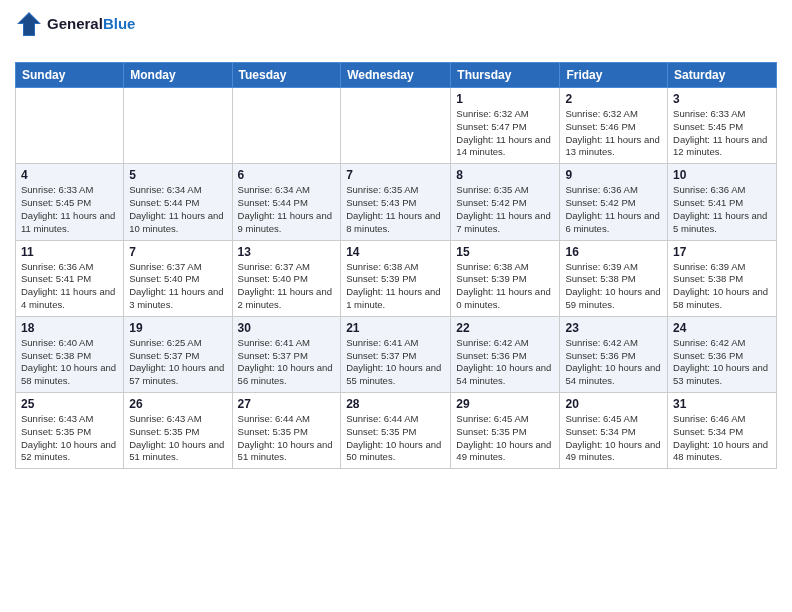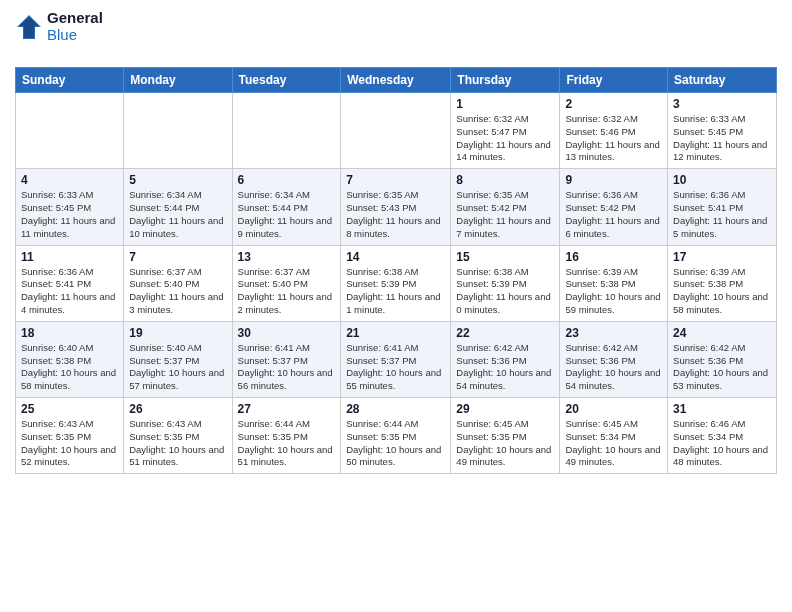--- a/index.html
+++ b/index.html
@@ -22,31 +22,31 @@
       align-items: flex-start;
       margin-bottom: 8px;
     }
     .logo {
       display: flex;
       align-items: center;
       gap: 4px;
     }
     .logo-text {
       display: flex;
-      flex-direction: column;
+      flex-direction: row;
       line-height: 1.1;
     }
     .logo-general {
       font-size: 15px;
       font-weight: bold;
       color: #1a1a2e;
     }
     .logo-blue {
       font-size: 15px;
-      font-weight: normal;
+      font-weight: bold;
       color: #1a6fc4;
     }
     .logo-icon {
       width: 28px;
       height: 28px;
     }
     .title-block {
       text-align: right;
     }
     .cal-title {
@@ -252,21 +252,21 @@
         </tr>
         <tr class="row-light">
           <td>
             <div class="day-num">18</div>
             <div class="day-info">Sunrise: 6:40 AM
 Sunset: 5:38 PM
 Daylight: 10 hours and 58 minutes.</div>
           </td>
           <td>
             <div class="day-num">19</div>
-            <div class="day-info">Sunrise: 5:40 AM
+            <div class="day-info">Sunrise: 6:25 AM
 Sunset: 5:37 PM
 Daylight: 10 hours and 57 minutes.</div>
           </td>
           <td>
             <div class="day-num">30</div>
             <div class="day-info">Sunrise: 6:41 AM
 Sunset: 5:37 PM
 Daylight: 10 hours and 56 minutes.</div>
           </td>
           <td>

